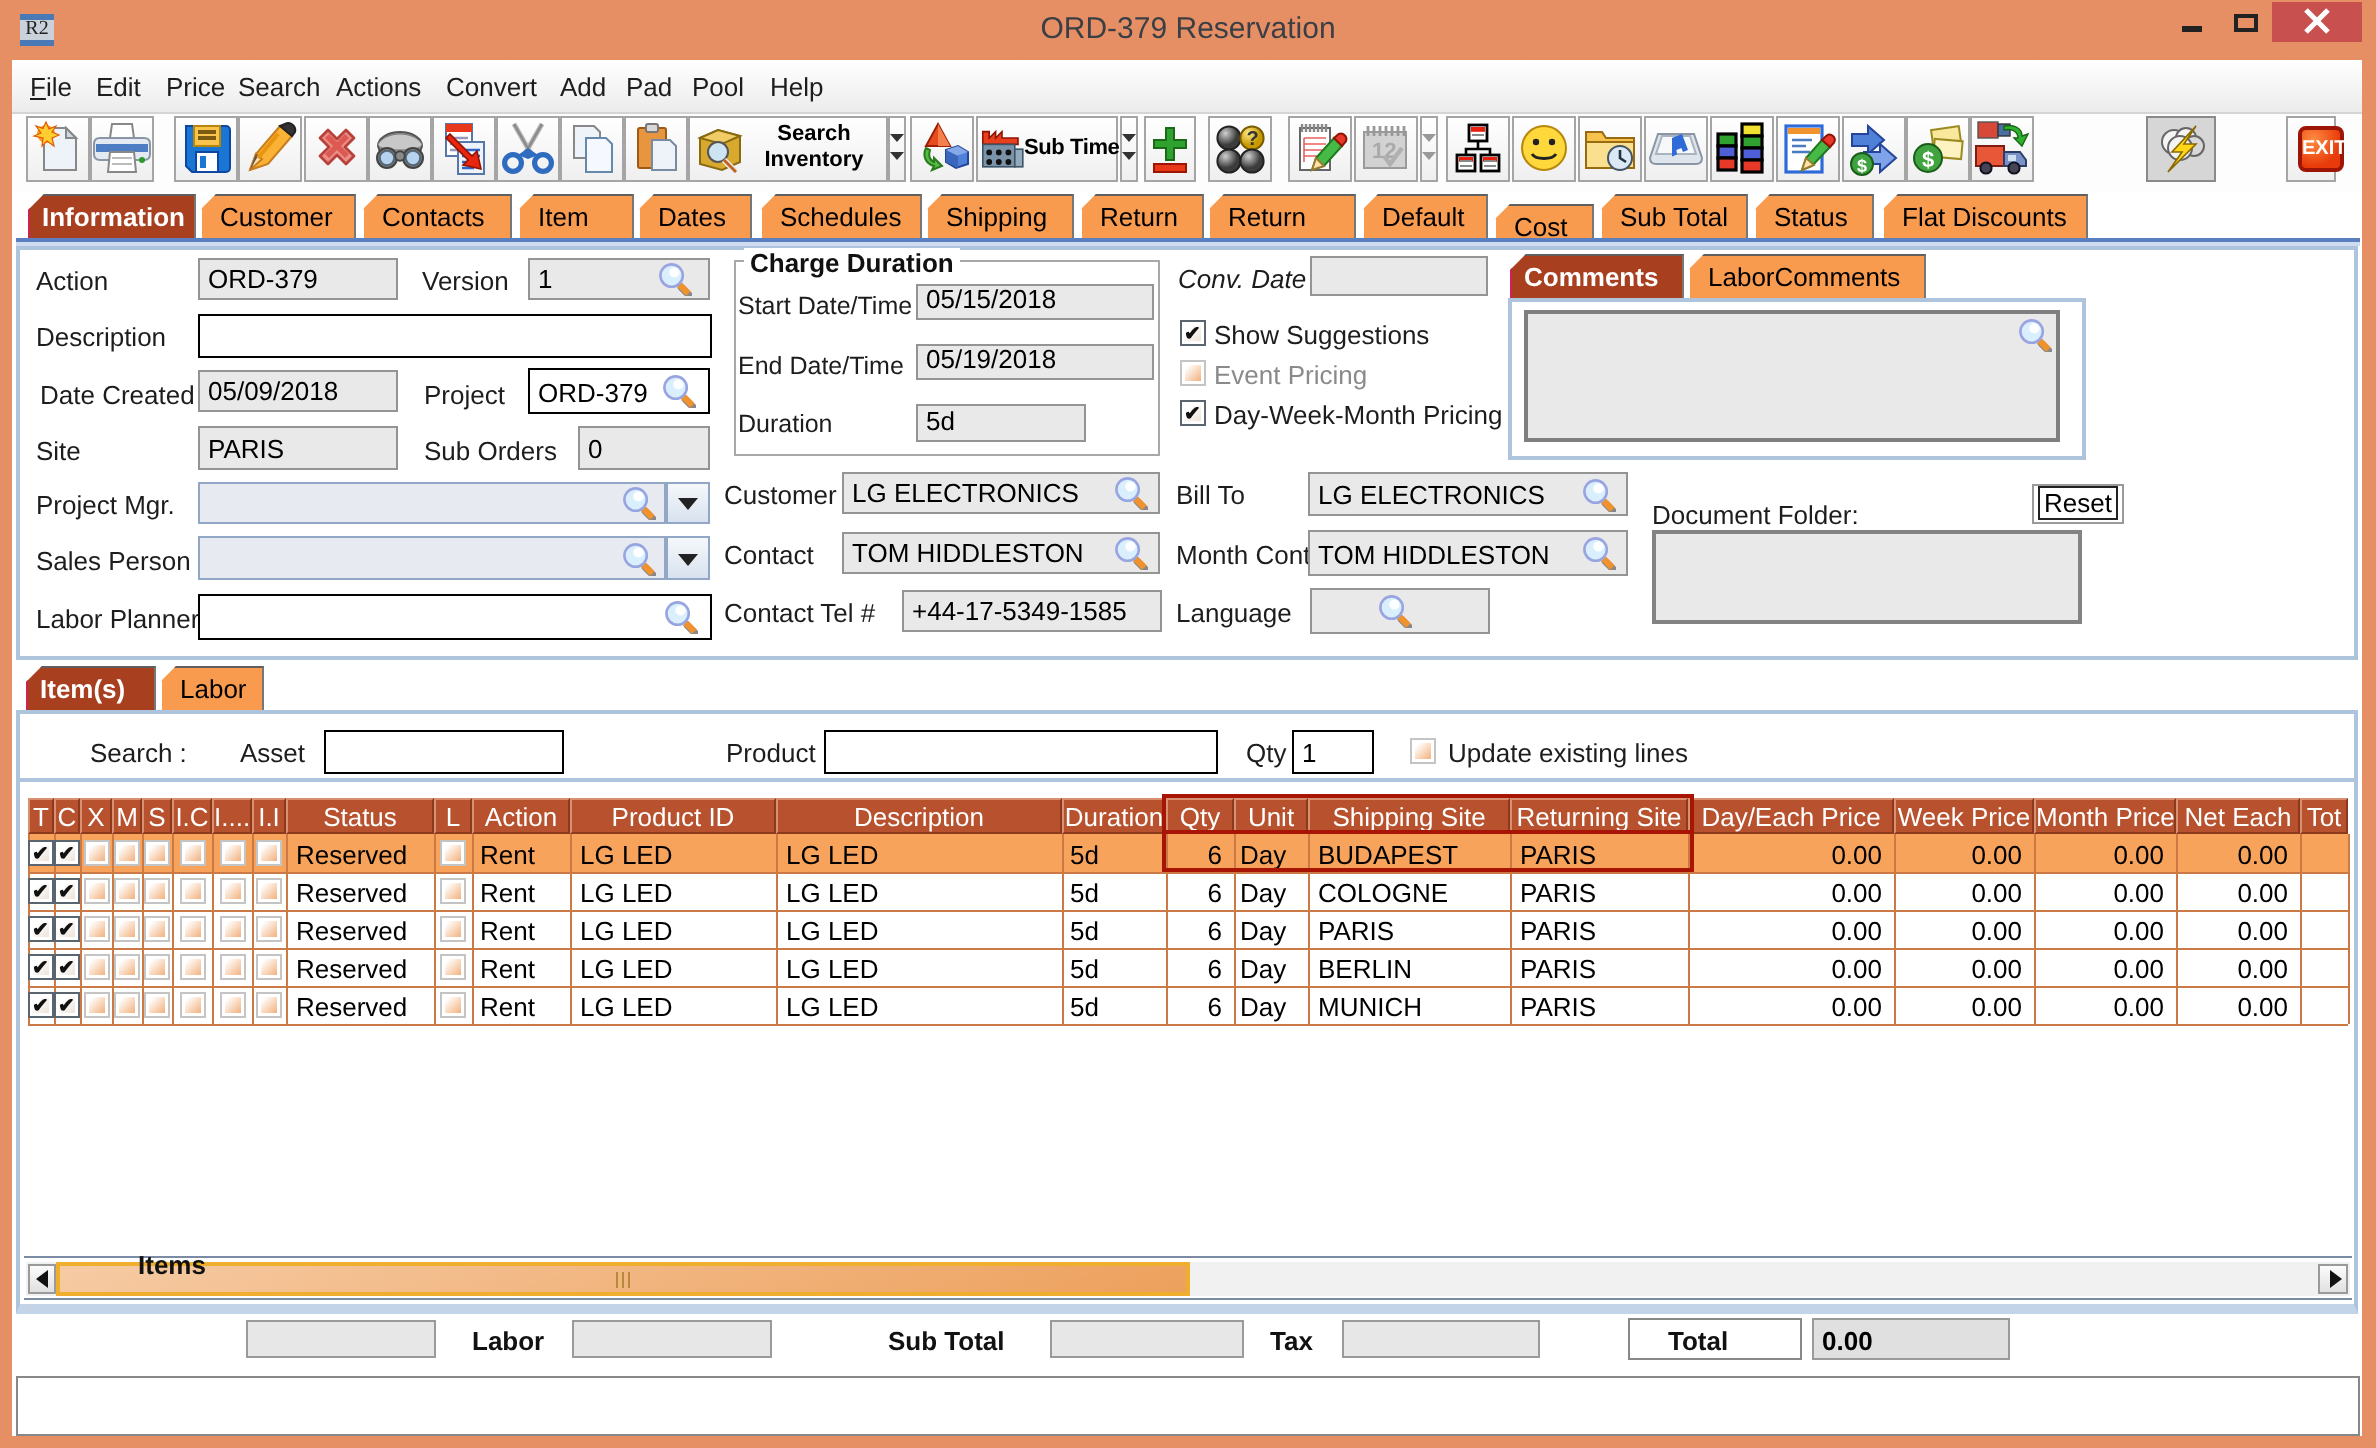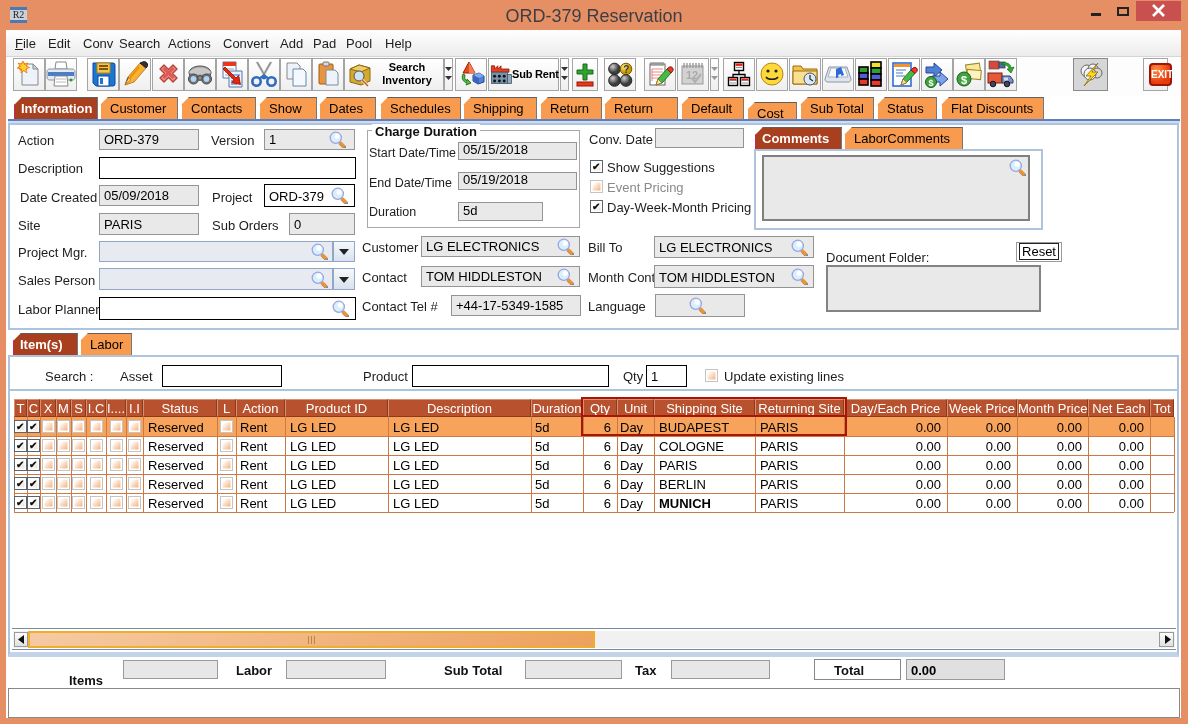--- a/index.html
+++ b/index.html
@@ -19,34 +19,34 @@
 .cell { position:absolute; font-size:13px; color:#000; overflow:hidden; white-space:nowrap; padding:2px 0 0 2px; }
 .cbx { position:absolute; width:13px; height:13px; border:1px solid #c4c4c4; box-shadow:inset 0 0 0 1.5px #fff; background:linear-gradient(135deg,#ffffff 22%,#f0a468 97%); }
 .cbx-on { background:linear-gradient(135deg,#ffffff 30%,#e8dcd0 100%); border:1px solid #5a6570; }
 .cbx-on:after { content:"✔"; position:absolute; left:1px; top:0px; font-size:10px; font-weight:bold; color:#111; }
 </style>
 </head>
 <body>
 
 <div class="abs" style="left:0;top:0;width:1188px;height:30px;background:#e78f64;"></div>
 <div class="abs" style="left:10px;top:7px;width:17px;height:16px;background:#c9d2da;border-top:3px solid #4a7ab5;border-bottom:3px solid #4a7ab5;font-size:10px;color:#222;text-align:center;font-family:'Liberation Serif',serif;line-height:10px;">R2</div>
-<div class="abs" style="left:0;top:6px;width:1188px;text-align:center;font-size:18px;color:#3a3f46;">ORD-379 Reservation</div>
+<div class="abs" style="left:0;top:6px;width:1188px;text-align:center;font-size:15px;color:#3a3f46;">ORD-379 Reservation</div>
 <div class="abs" style="left:1091px;top:13px;width:10px;height:3px;background:#222;"></div>
 <div class="abs" style="left:1117px;top:7px;width:12px;height:9px;border:2px solid #222;"></div>
 <div class="abs" style="left:1136px;top:1px;width:45px;height:20px;background:#c8504e;"></div>
 <svg class="abs" style="left:1152px;top:4px;" width="13" height="13" viewBox="0 0 13 13">
     <path d="M1 1l11 11M12 1L1 12" stroke="#fff" stroke-width="2.6"></path>
   </svg>
 
 <div class="abs" style="left:6px;top:30px;width:1175px;height:688px;background:#ffffff;"></div>
 
 <div class="abs" style="left:6px;top:30px;width:1175px;height:27px;background:linear-gradient(#ffffff,#ececec);border-bottom:1px solid #d5d5d5;"></div>
 <div class="lbl" style="left:15px;top:36px;"><span style="text-decoration:underline">F</span>ile</div>
 <div class="lbl" style="left:48px;top:36px;">Edit</div>
-<div class="lbl" style="left:83px;top:36px;">Conv</div>
+<div class="lbl" style="left:83px;top:36px;">Price</div>
 <div class="lbl" style="left:119px;top:36px;">Search</div>
 <div class="lbl" style="left:168px;top:36px;">Actions</div>
 <div class="lbl" style="left:223px;top:36px;">Convert</div>
 <div class="lbl" style="left:280px;top:36px;">Add</div>
 <div class="lbl" style="left:313px;top:36px;">Pad</div>
 <div class="lbl" style="left:346px;top:36px;">Pool</div>
 <div class="lbl" style="left:385px;top:36px;">Help</div>
 
 <div class="abs" style="left:6px;top:57px;width:1175px;height:39px;background:#fdfdfd;"></div>
 <div class="tb-btn" style="left:13px;width:32px;"><svg width="30" height="31" viewBox="0 0 30 31">
@@ -142,21 +142,21 @@
       <path d="M3 12V4l4 0v4l4-4v4l4-4v4h10v4z" fill="#e8401c" stroke="#8e1505"></path>
       <rect x="3" y="12" width="20" height="14" fill="#7b93a8" stroke="#3c5468"></rect>
       <circle cx="7" cy="17" r="1.8" fill="#111"></circle>
       <circle cx="13" cy="17" r="1.8" fill="#111"></circle>
       <circle cx="19" cy="17" r="1.8" fill="#111"></circle>
       <circle cx="7" cy="23" r="1.8" fill="#111"></circle>
       <circle cx="13" cy="23" r="1.8" fill="#111"></circle>
       <circle cx="19" cy="23" r="1.8" fill="#111"></circle>
       <rect x="23" y="15" width="5" height="11" fill="#93a9bc" stroke="#3c5468"></rect>
     </svg>
-  <div class="abs" style="left:23px;top:9px;font-size:11px;font-weight:bold;color:#000;white-space:nowrap;letter-spacing:-0.2px;">Sub Rent</div>
+  <div class="abs" style="left:23px;top:9px;font-size:11px;font-weight:bold;color:#000;white-space:nowrap;letter-spacing:-0.2px;">Sub Time</div>
 </div>
 <div class="tb-btn" style="left:560px;width:9px;padding:0;"><svg width="7" height="31" viewBox="0 0 7 31">
       <path d="M0 8h7l-3.5 4z" fill="#333"></path>
       <path d="M0 17h7l-3.5 4z" fill="#333"></path>
     </svg></div>
 <div class="tb-btn" style="left:572px;width:26px;"><svg width="24" height="31" viewBox="0 0 24 31">
       <path d="M10 5h4v6h6v4h-6v6h-4v-6H4v-4h6z" fill="#2fa12f" stroke="#1a6a1a"></path>
       <rect x="4" y="23" width="16" height="4" fill="#e83818" stroke="#9c1505"></rect>
     </svg></div>
 <div class="tb-btn" style="left:604px;width:32px;"><svg width="30" height="31" viewBox="0 0 30 31">
@@ -270,21 +270,21 @@
       <circle cx="16" cy="15" r="6" fill="#f4f4f4" stroke="#666"></circle>
       <path d="M24 4L12 17h5l-7 10 14-14h-6z" fill="#ffd718" stroke="#8a6a00" stroke-width=".8"></path>
     </svg></div>
 <div class="tb-btn" style="left:1143px;width:25px;">
     <div class="abs" style="left:5px;top:4px;width:23px;height:23px;background:radial-gradient(circle at 30% 25%,#ff8c42,#e83a0a 70%);border:2px solid #9c1505;border-radius:4px;color:#fff;font-size:10px;font-weight:bold;text-align:center;line-height:19px;">EXIT</div>
   </div>
 
 <div class="tab tabsel" style="left:14px;top:97px;width:84px;height:22px;">Information</div>
 <div class="tab" style="left:100px;top:97px;width:78px;height:22px;">Customer</div>
 <div class="tab" style="left:181px;top:97px;width:75px;height:22px;">Contacts</div>
-<div class="tab" style="left:259px;top:97px;width:58px;height:22px;">Show</div>
+<div class="tab" style="left:259px;top:97px;width:58px;height:22px;">Item</div>
 <div class="tab" style="left:319px;top:97px;width:57px;height:22px;">Dates</div>
 <div class="tab" style="left:380px;top:97px;width:81px;height:22px;">Schedules</div>
 <div class="tab" style="left:463px;top:97px;width:74px;height:22px;">Shipping</div>
 <div class="tab" style="left:540px;top:97px;width:62px;height:22px;">Return</div>
 <div class="tab" style="left:604px;top:97px;width:74px;height:22px;">Return</div>
 <div class="tab" style="left:681px;top:97px;width:63px;height:22px;">Default</div>
 <div class="tab" style="left:747px;top:102px;width:50px;height:22px;">Cost</div>
 <div class="tab" style="left:800px;top:97px;width:74px;height:22px;">Sub Total</div>
 <div class="tab" style="left:877px;top:97px;width:60px;height:22px;">Status</div>
 <div class="tab" style="left:941px;top:97px;width:103px;height:22px;">Flat Discounts</div>
@@ -354,21 +354,21 @@
 
 <div class="abs" style="left:367px;top:130px;width:213px;height:98px;border:1px solid #a8a8a8;"></div>
 <div class="blbl" style="left:372px;top:124px;background:#fff;padding:0 3px;">Charge Duration</div>
 <div class="lbl" style="left:369px;top:146px;font-size:12.5px;">Start Date/Time</div>
 <div class="fld" style="left:458px;top:142px;width:119px;height:18px;padding-top:1px;">05/15/2018</div>
 <div class="lbl" style="left:369px;top:176px;font-size:12.5px;">End Date/Time</div>
 <div class="fld" style="left:458px;top:172px;width:119px;height:18px;padding-top:1px;">05/19/2018</div>
 <div class="lbl" style="left:369px;top:205px;font-size:12.5px;">Duration</div>
 <div class="fld" style="left:458px;top:202px;width:85px;height:19px;padding-top:1px;">5d</div>
 
-<div class="lbl" style="left:589px;top:132px;">Conv. Date</div>
+<div class="lbl" style="left:589px;top:132px;font-style:italic;">Conv. Date</div>
 <div class="fld" style="left:655px;top:128px;width:89px;height:20px;"></div>
 <div class="cbx cbx-on" style="left:590px;top:160px;"></div>
 <div class="lbl" style="left:607px;top:160px;">Show Suggestions</div>
 <div class="cbx" style="left:590px;top:180px;"></div>
 <div class="lbl" style="left:607px;top:180px;color:#8a8a8a;">Event Pricing</div>
 <div class="cbx cbx-on" style="left:590px;top:200px;"></div>
 <div class="lbl" style="left:607px;top:200px;">Day-Week-Month Pricing</div>
 
 <div class="lbl" style="left:362px;top:240px;">Customer</div>
 <div class="fld" style="left:421px;top:236px;width:159px;height:21px;">LG ELECTRONICS</div>
@@ -601,21 +601,21 @@
 <div class="cbx" style="left:110px;top:496px;"></div>
 <div class="cbx" style="left:128px;top:496px;"></div>
 <div class="cell" style="left:146px;top:494px;width:70px;">Reserved</div>
 <div class="cbx" style="left:220px;top:496px;"></div>
 <div class="cell" style="left:238px;top:494px;width:46px;">Rent</div>
 <div class="cell" style="left:288px;top:494px;width:98px;">LG LED</div>
 <div class="cell" style="left:391px;top:494px;width:138px;">LG LED</div>
 <div class="cell" style="left:533px;top:494px;width:48px;">5d</div>
 <div class="cell" style="left:584px;top:494px;width:28px;text-align:right;padding-right:1px;">6</div>
 <div class="cell" style="left:618px;top:494px;width:34px;">Day</div>
-<div class="cell" style="left:657px;top:494px;width:96px;font-weight:bold;">MUNICH</div>
+<div class="cell" style="left:657px;top:494px;width:96px;">MUNICH</div>
 <div class="cell" style="left:758px;top:494px;width:84px;">PARIS</div>
 <div class="cell" style="left:848px;top:494px;width:93px;text-align:right;">0.00</div>
 <div class="cell" style="left:949px;top:494px;width:62px;text-align:right;">0.00</div>
 <div class="cell" style="left:1019px;top:494px;width:63px;text-align:right;">0.00</div>
 <div class="cell" style="left:1090px;top:494px;width:54px;text-align:right;">0.00</div>
 
 <div class="abs" style="left:581px;top:397px;width:266px;height:20px;border:2px solid #a81505;"></div>
 <div class="abs" style="left:581px;top:415px;width:266px;height:21px;border:2px solid #a81505;"></div>
 
 <div class="abs" style="left:12px;top:628px;width:1164px;height:1px;background:#7a8ba3;"></div>
@@ -625,21 +625,21 @@
     <path d="M6 0v9L0 4.5z" fill="#111"></path>
   </svg>
 <div class="abs" style="left:1159px;top:632px;width:15px;height:15px;background:linear-gradient(#fcfcfc,#e0e0e0);border:1px solid #9a9a9a;"></div>
 <svg class="abs" style="left:1164px;top:635px;" width="7" height="9" viewBox="0 0 7 9">
     <path d="M1 0v9l6-4.5z" fill="#111"></path>
   </svg>
 <div class="abs" style="left:28px;top:631px;width:567px;height:17px;background:linear-gradient(160deg,#f6cba4,#eda05c);border:2px solid #f0ae2e;"></div>
 <div class="abs" style="left:308px;top:636px;width:1px;height:8px;background:#b8893a;box-shadow:3px 0 0 #b8893a,6px 0 0 #b8893a;"></div>
 <div class="abs" style="left:12px;top:649px;width:1164px;height:1px;background:#7a8ba3;"></div>
 
-<div class="blbl" style="left:69px;top:673px;">Items</div>
+<div class="blbl" style="left:69px;top:625px;">Items</div>
 <div class="abs" style="left:123px;top:660px;width:95px;height:19px;background:#e7e7e7;border:1px solid #9a9a9a;"></div>
 <div class="blbl" style="left:236px;top:663px;">Labor</div>
 <div class="abs" style="left:286px;top:660px;width:100px;height:19px;background:#e7e7e7;border:1px solid #9a9a9a;"></div>
 <div class="blbl" style="left:444px;top:663px;">Sub Total</div>
 <div class="abs" style="left:525px;top:660px;width:97px;height:19px;background:#e7e7e7;border:1px solid #9a9a9a;"></div>
 <div class="blbl" style="left:635px;top:663px;">Tax</div>
 <div class="abs" style="left:671px;top:660px;width:99px;height:19px;background:#e7e7e7;border:1px solid #9a9a9a;"></div>
 <div class="abs" style="left:814px;top:659px;width:87px;height:21px;background:#fff;border:1px solid #888;"></div>
 <div class="blbl" style="left:834px;top:663px;">Total</div>
 <div class="abs" style="left:906px;top:659px;width:99px;height:21px;background:#e0e0e0;border:1px solid #9a9a9a;font-size:13px;font-weight:bold;padding:3px 0 0 4px;">0.00</div>

